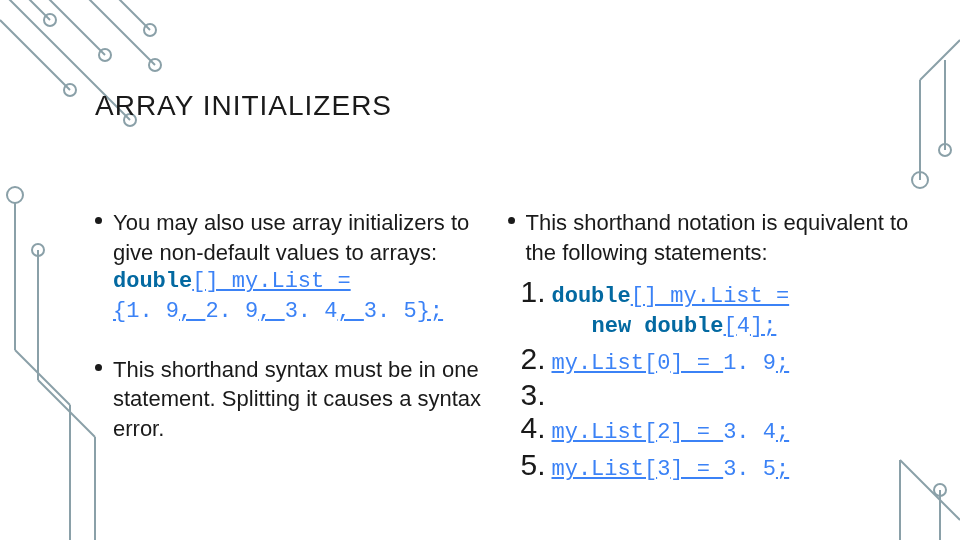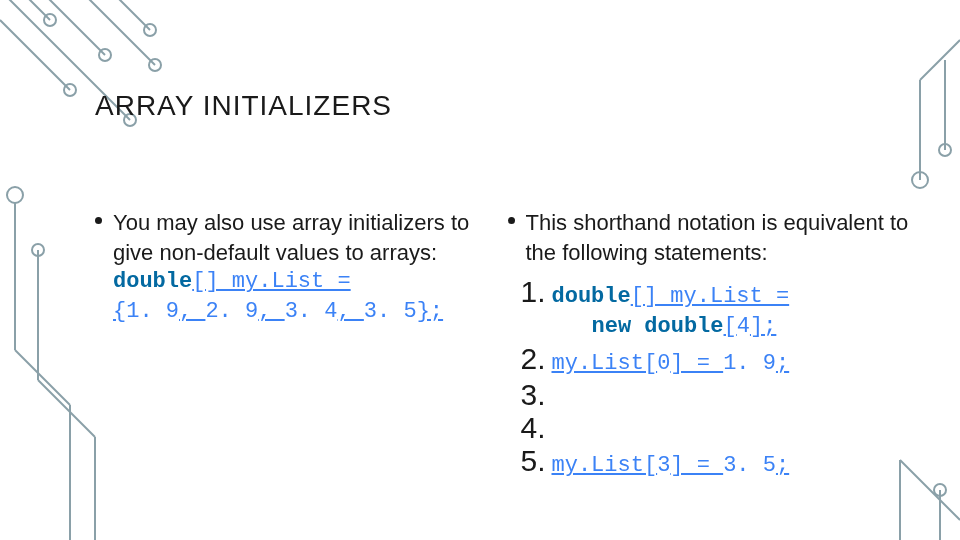--- a/index.html
+++ b/index.html
@@ -141,20 +141,24 @@
         <div class="bullet-dot"></div>
         <div class="body-text">You may also use array initializers to give non-default values to arrays:</div>
         <div class="code">
           <span class="kw">double</span><span class="plain">[] my.List =</span>
         </div>
         <div class="code">
           <span class="plain">  {</span><span class="num">1. 9</span><span class="plain">, </span><span class="num">2. 9</span><span class="plain">, </span><span class="num">3. 4</span><span class="plain">, </span><span class="num">3. 5</span><span class="plain">};</span>
         </div>
       </div>
 
+      <div class="bullet-block">
+        <div class="bullet-dot"></div>
+        <div class="body-text">This shorthand syntax must be in one statement. Splitting it causes a syntax error.</div>
+      </div>
 
     </div>
 
     <div class="col">
 
       <div class="bullet-block" style="margin-bottom:8px;">
         <div class="bullet-dot"></div>
         <div class="body-text">This shorthand notation is equivalent to the following statements:</div>
       </div>
 
@@ -179,20 +183,23 @@
             <span class="plain">my.List[</span><span class="num">0</span><span class="plain">] = </span><span class="num">1. 9</span><span class="plain">;</span>
           </div>
         </div>
 
         <div class="ol-item">
           <div class="ol-num">3.</div>
         </div>
 
         <div class="ol-item">
           <div class="ol-num">4.</div>
+          <div class="ol-code">
+            <span class="plain">my.List[</span><span class="num">2</span><span class="plain">] = </span><span class="num">3. 4</span><span class="plain">;</span>
+          </div>
         </div>
 
         <div class="ol-item">
           <div class="ol-num">5.</div>
           <div class="ol-code">
             <span class="plain">my.List[</span><span class="num">3</span><span class="plain">] = </span><span class="num">3. 5</span><span class="plain">;</span>
           </div>
         </div>
 
       </div>

